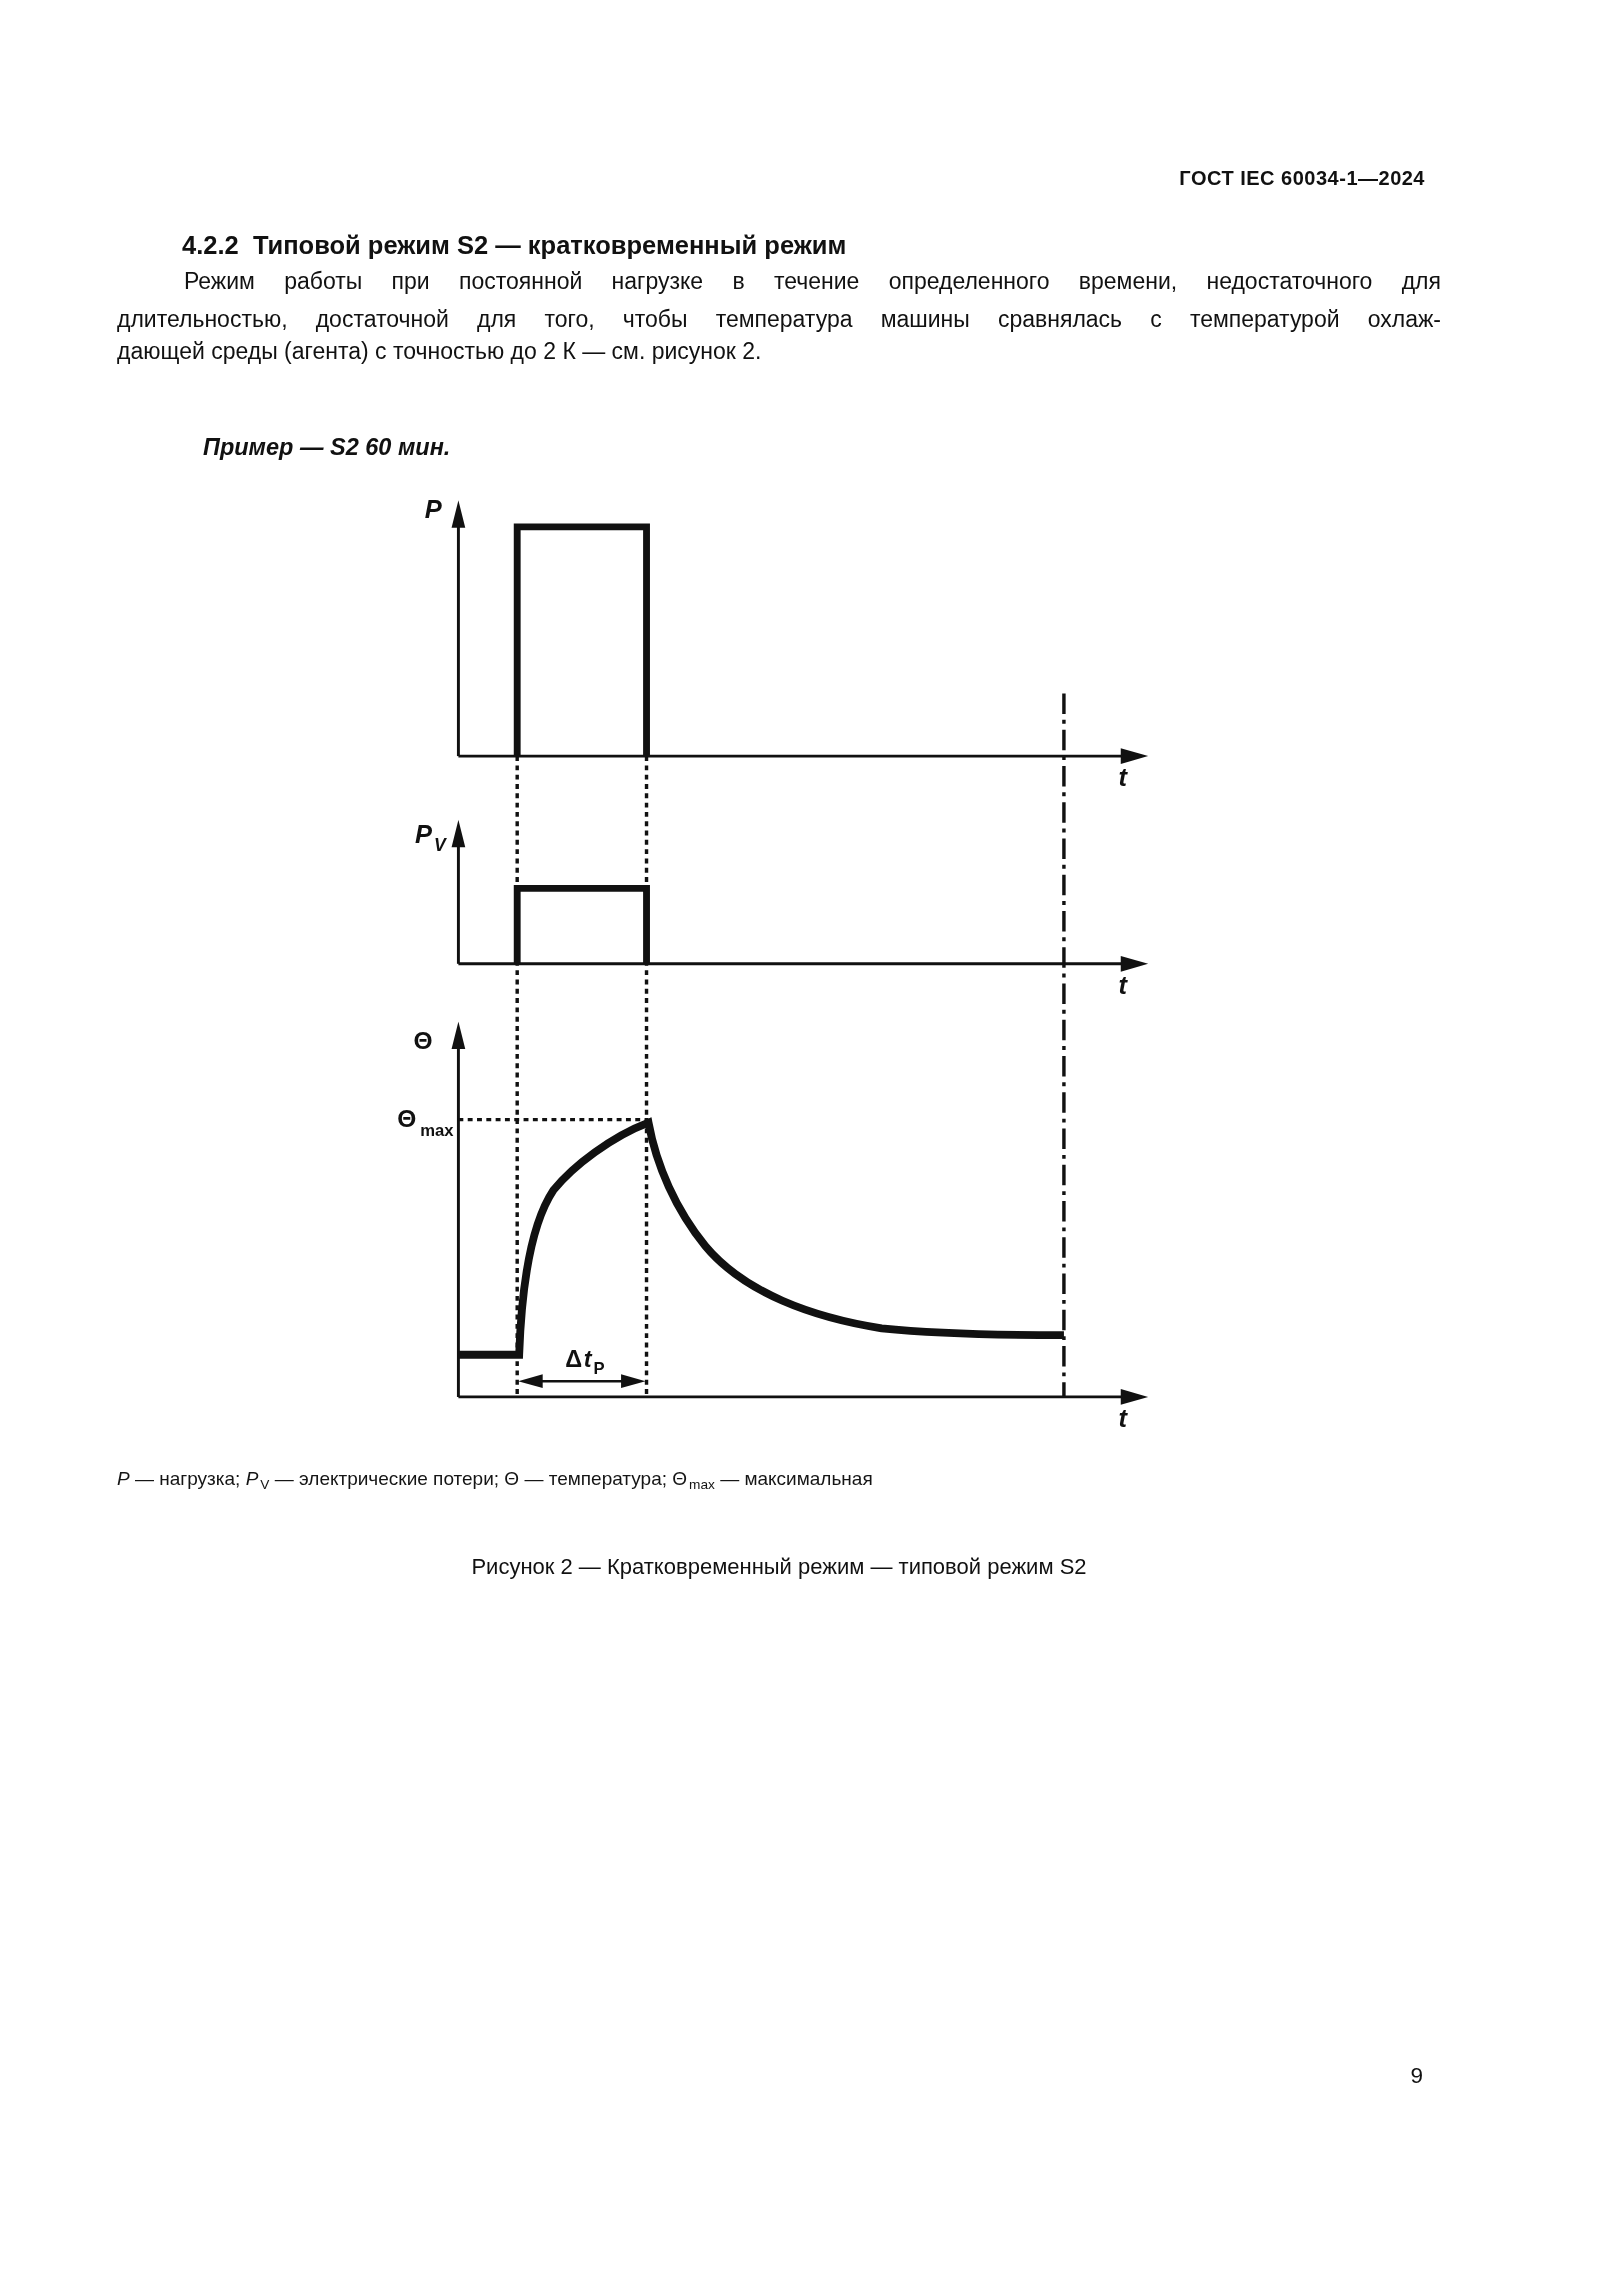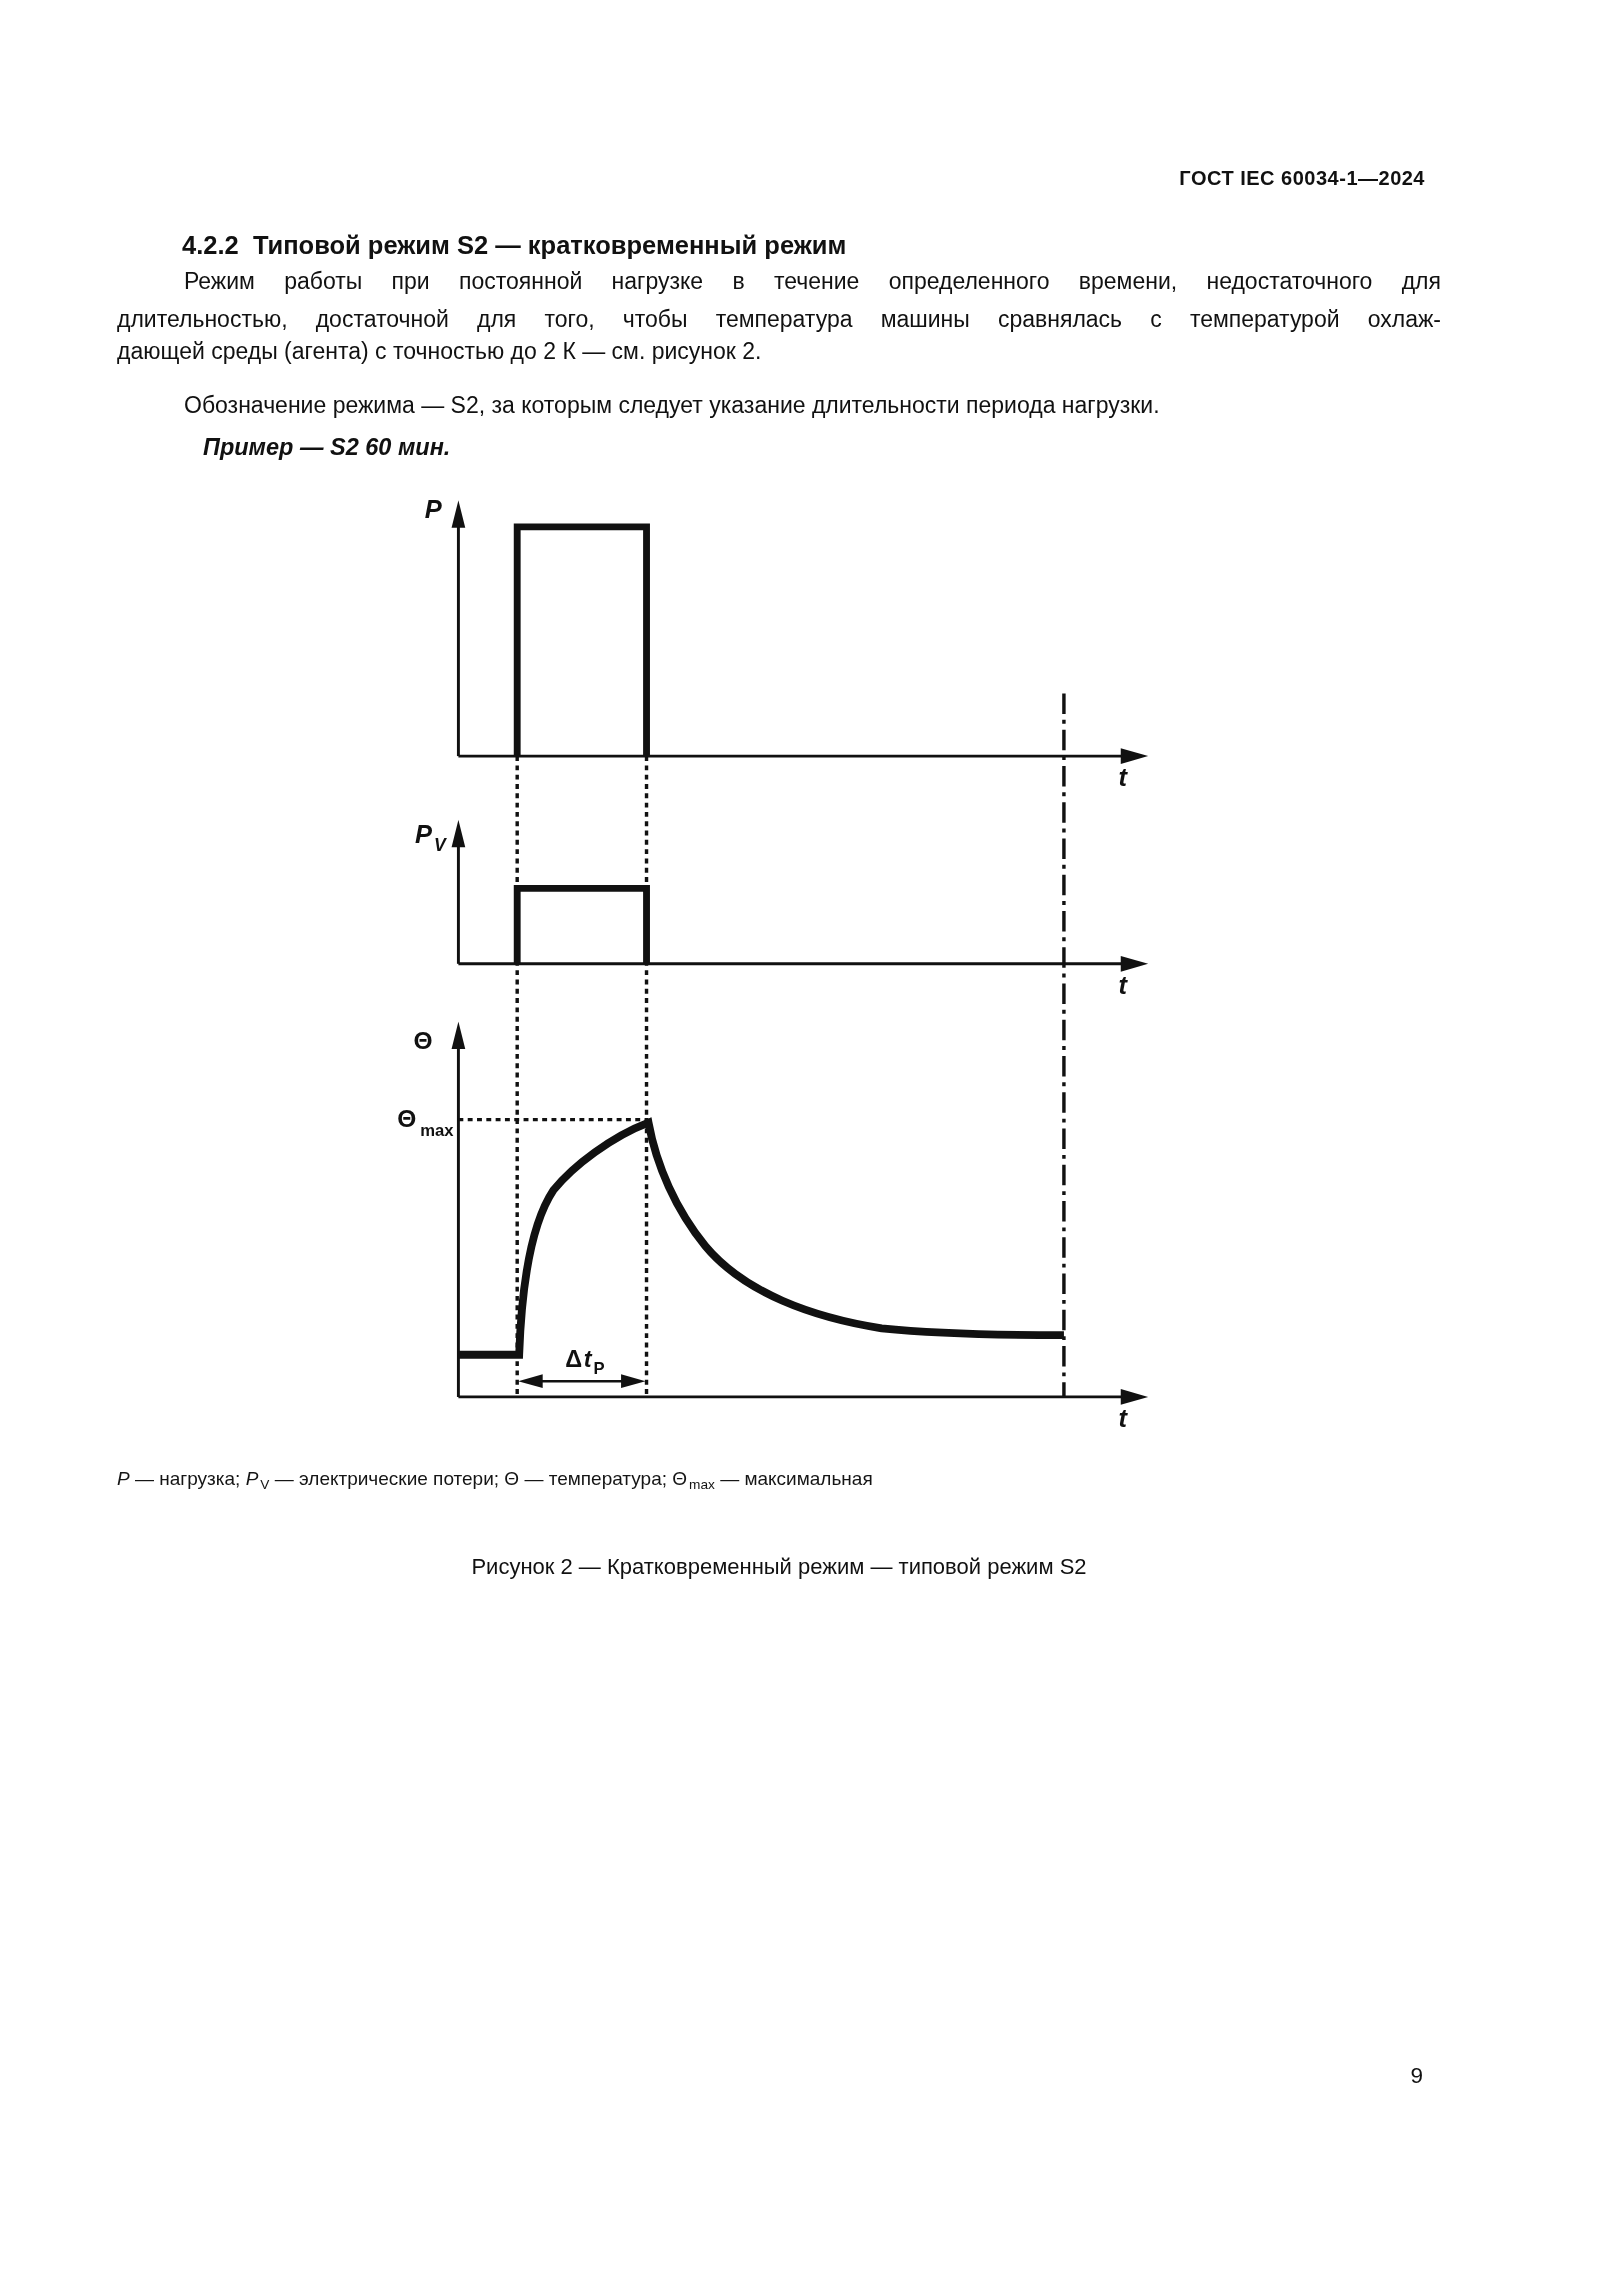--- a/index.html
+++ b/index.html
@@ -51,23 +51,20 @@
   <div class="running-header">ГОСТ IEC 60034-1—2024</div>
 
   <div class="heading">4.2.2  Типовой режим S2 — кратковременный режим</div>
 
   <div class="para1 bodytext">
     <div class="line justify indent">Режим работы при постоянной нагрузке в течение определенного времени, недостаточного для</div>
     <div class="line justify">длительностью, достаточной для того, чтобы температура машины сравнялась с температурой охлаж-</div>
     <div class="line">дающей среды (агента) с точностью до 2 К — см. рисунок 2.</div>
   </div>
 
-  <div class="para2 bodytext">
-    <div class="line indent">Обозначение режима — S2, за которым следует указание длительности периода нагрузки.</div>
-  </div>
 
   <div class="example">Пример — S2 60 мин.</div>
 
   <svg class="fig-svg" width="843" height="970" viewBox="380 480 860 990" xmlns="http://www.w3.org/2000/svg">
 
     <line x1="528" y1="772" x2="528" y2="1426" stroke="#111" stroke-width="3.5" stroke-dasharray="5 4.5"></line>
     <line x1="660" y1="772" x2="660" y2="1426" stroke="#111" stroke-width="3.5" stroke-dasharray="5 4.5"></line>
     <line x1="1086" y1="708" x2="1086" y2="1426" stroke="#111" stroke-width="3.5" stroke-dasharray="21 6 4 6"></line>
 
     <g>

